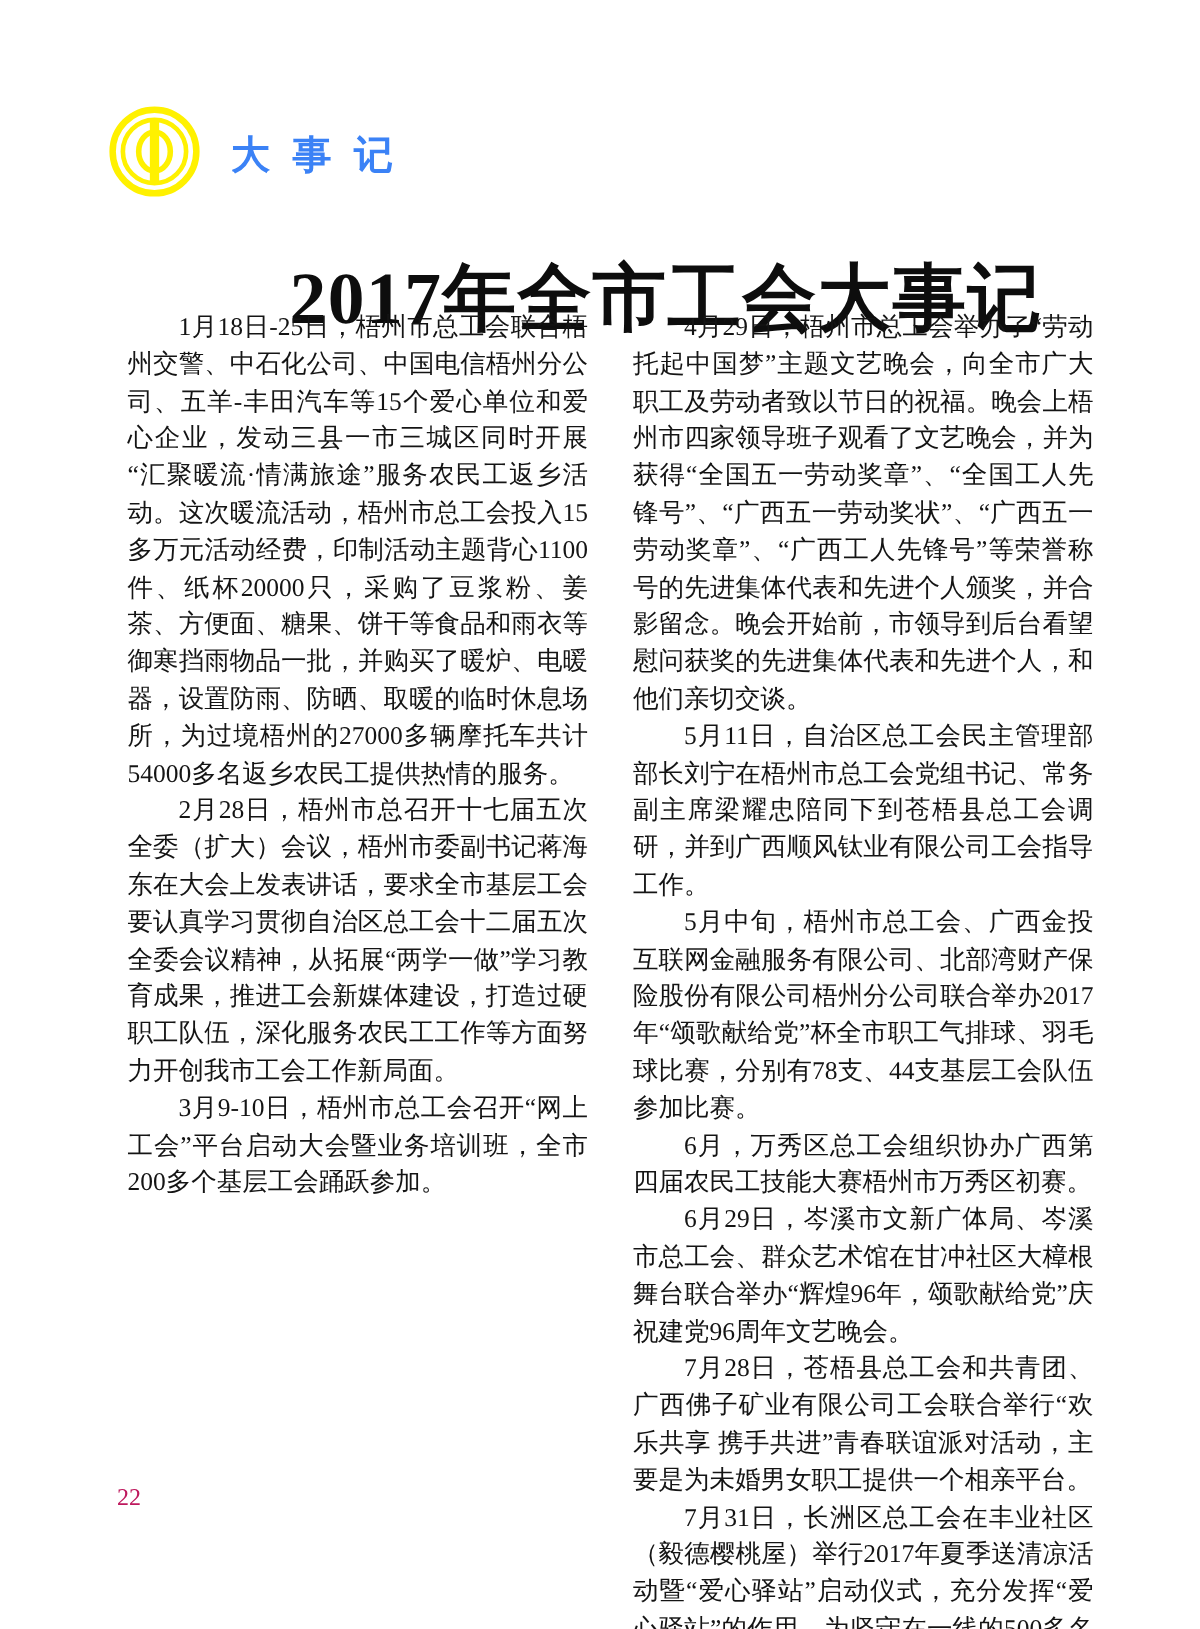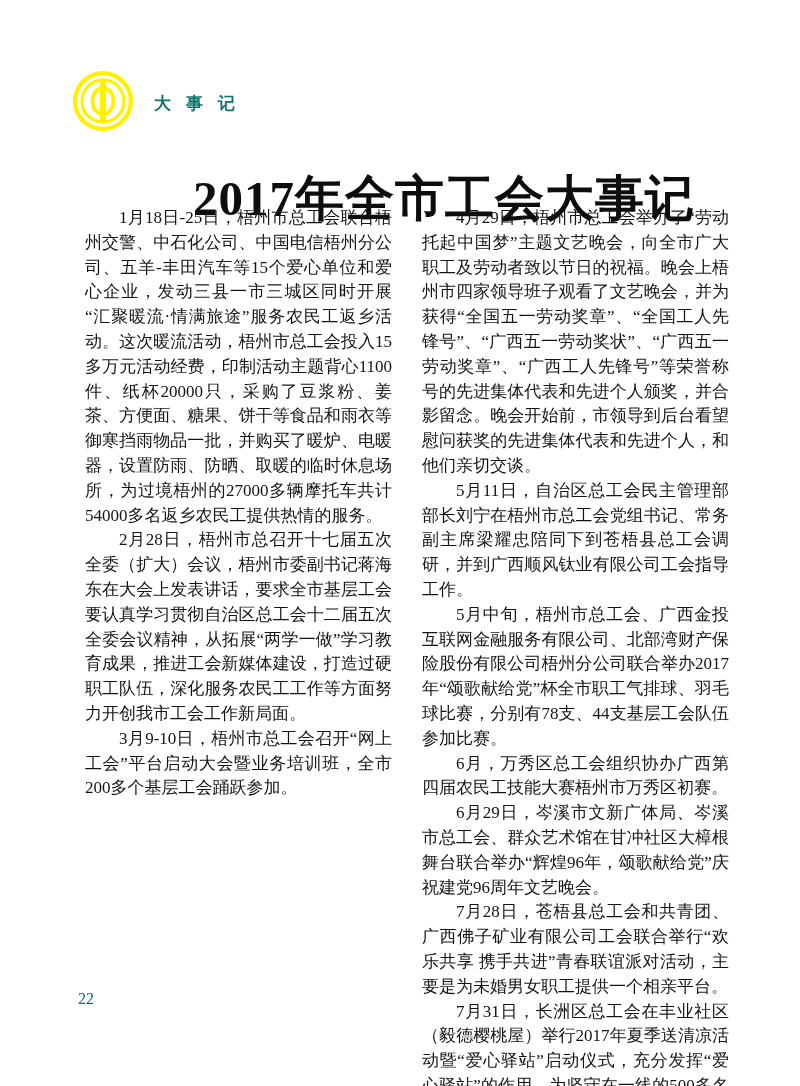--- a/index.html
+++ b/index.html
@@ -18,23 +18,23 @@
     top: 70px;
     left: 72px;
     display: flex;
     align-items: center;
     gap: 20px;
   }
   .emblem { width: 62px; height: 62px; display:block; }
   .logo-label {
     font-family: Liberation Mono, monospace;
     font-weight: bold;
-    font-size: 17px;
+    font-size: 26px;
     letter-spacing: 15px;
-    color: #0f766e;
+    color: #3b82f6;
     padding-top: 4px;
     white-space: nowrap;
   }
   .doc-title {
     position: absolute;
     top: 133px;
     left: 0;
     width: 100%;
     text-align: center;
     font-weight: bold;
@@ -58,21 +58,21 @@
     text-align: justify;
     color: #141414;
   }
   .col p.para { margin: 0; text-indent: 2em; }
   .col p.para.no-indent { text-indent: 0; }
   .page-number {
     position: absolute;
     left: 78px;
     top: 990px;
     font-size: 16px;
-    color: #0369a1;
+    color: #be185d;
   }
 </style>
 </head>
 <body>
 
 <div class="page">
 
   <div class="logo-row">
     <svg class="emblem" viewBox="0 0 100 100" aria-hidden="true">
       <circle cx="50" cy="50" r="45" fill="none" stroke="var(--logo-yellow, #fff100)" stroke-width="7"></circle>

